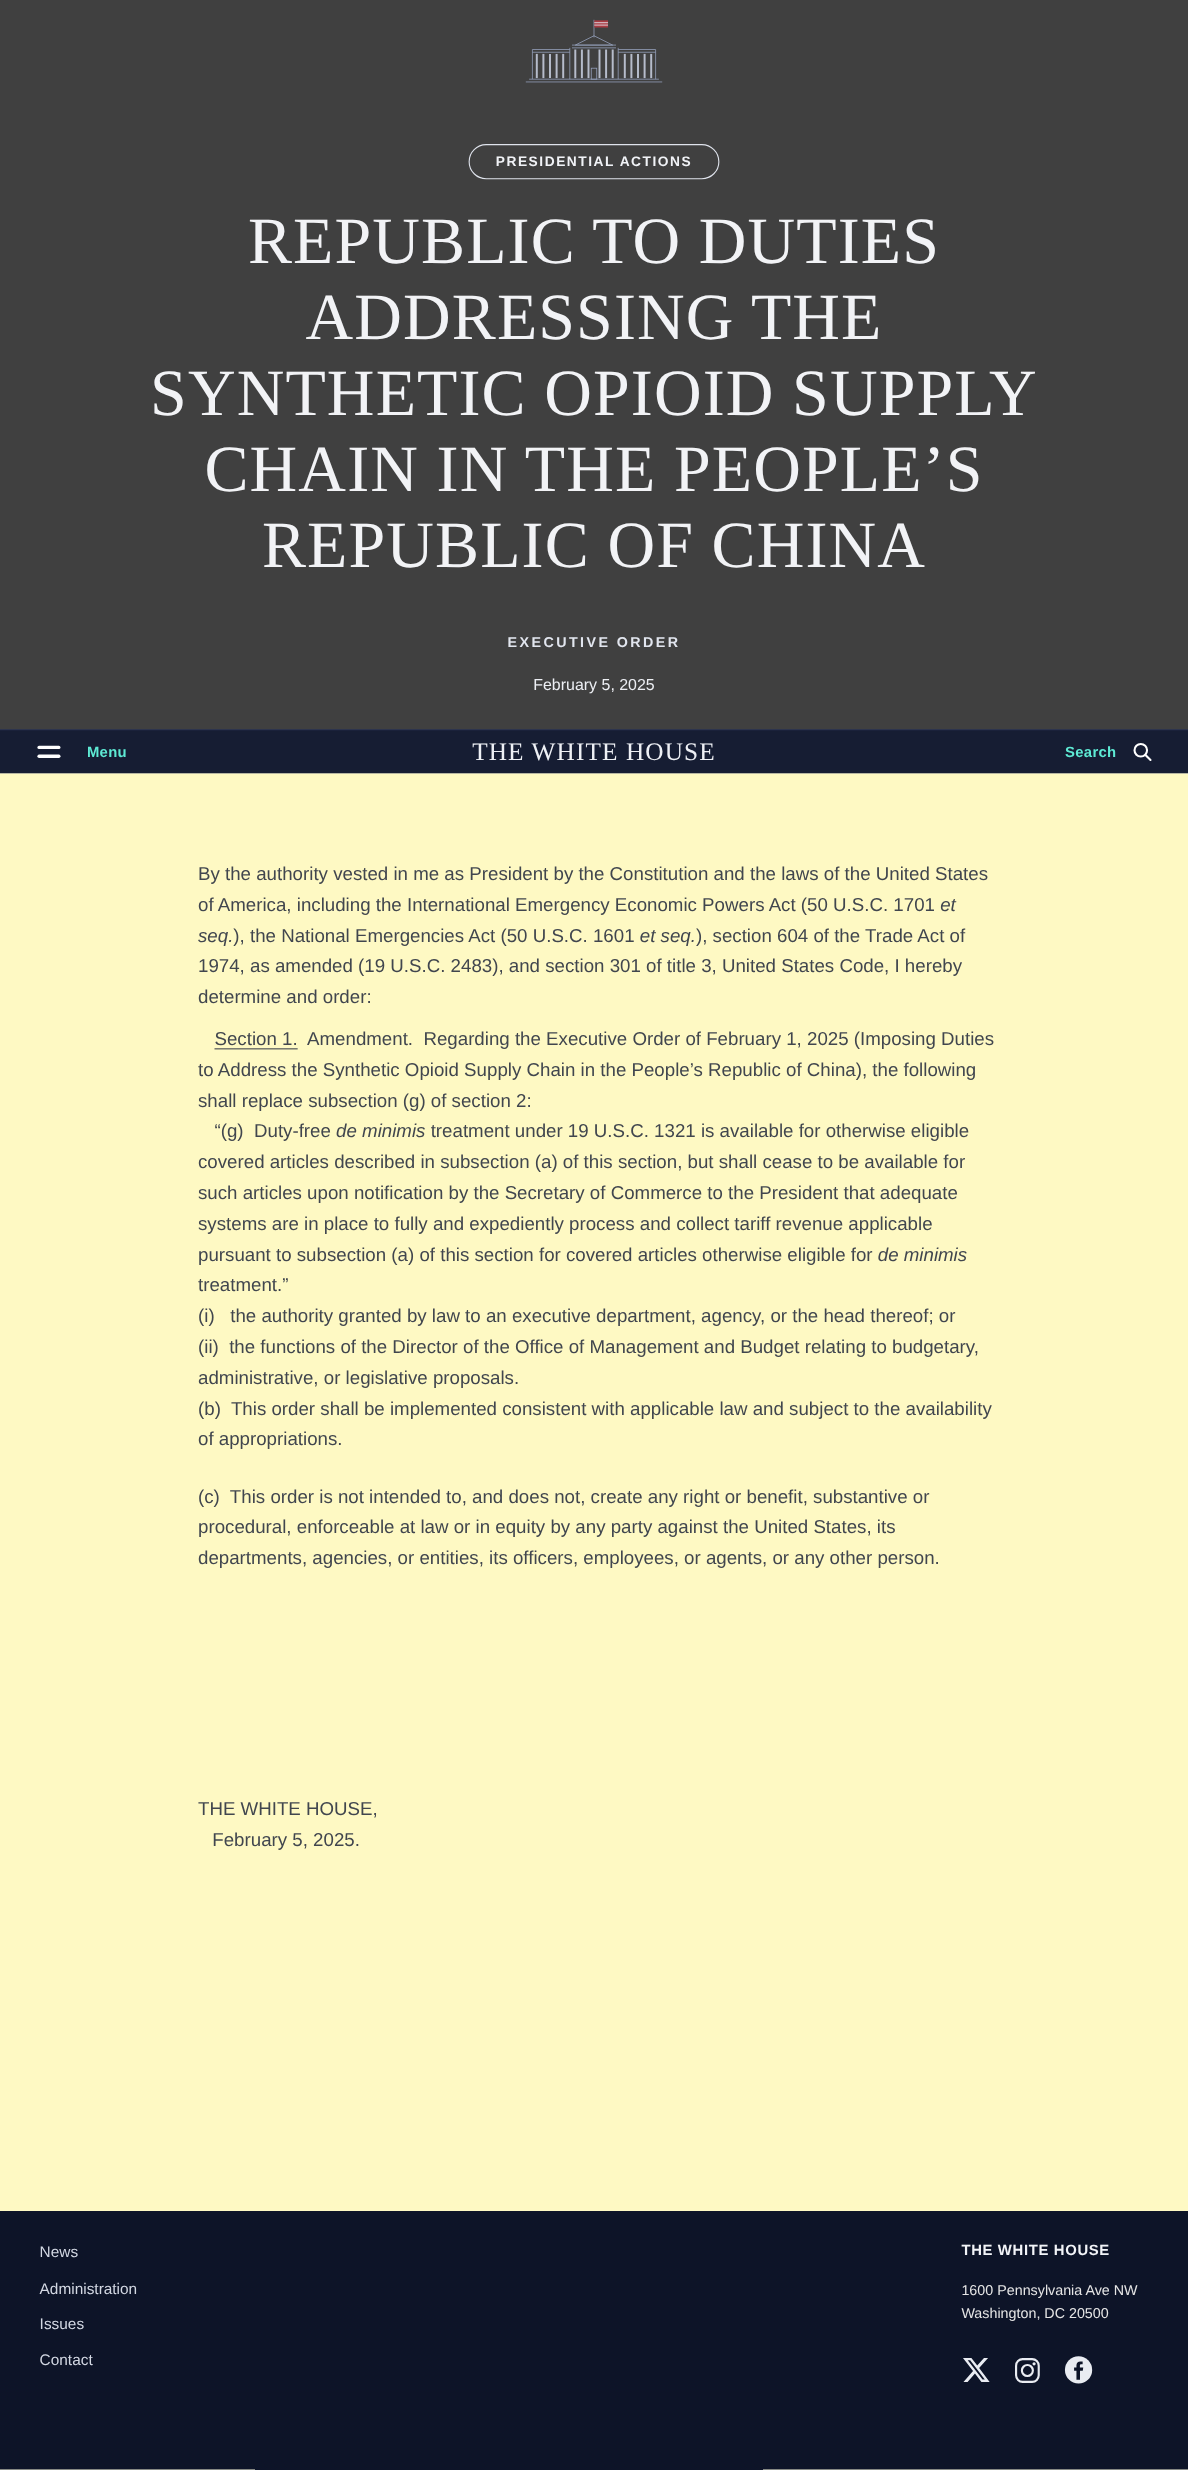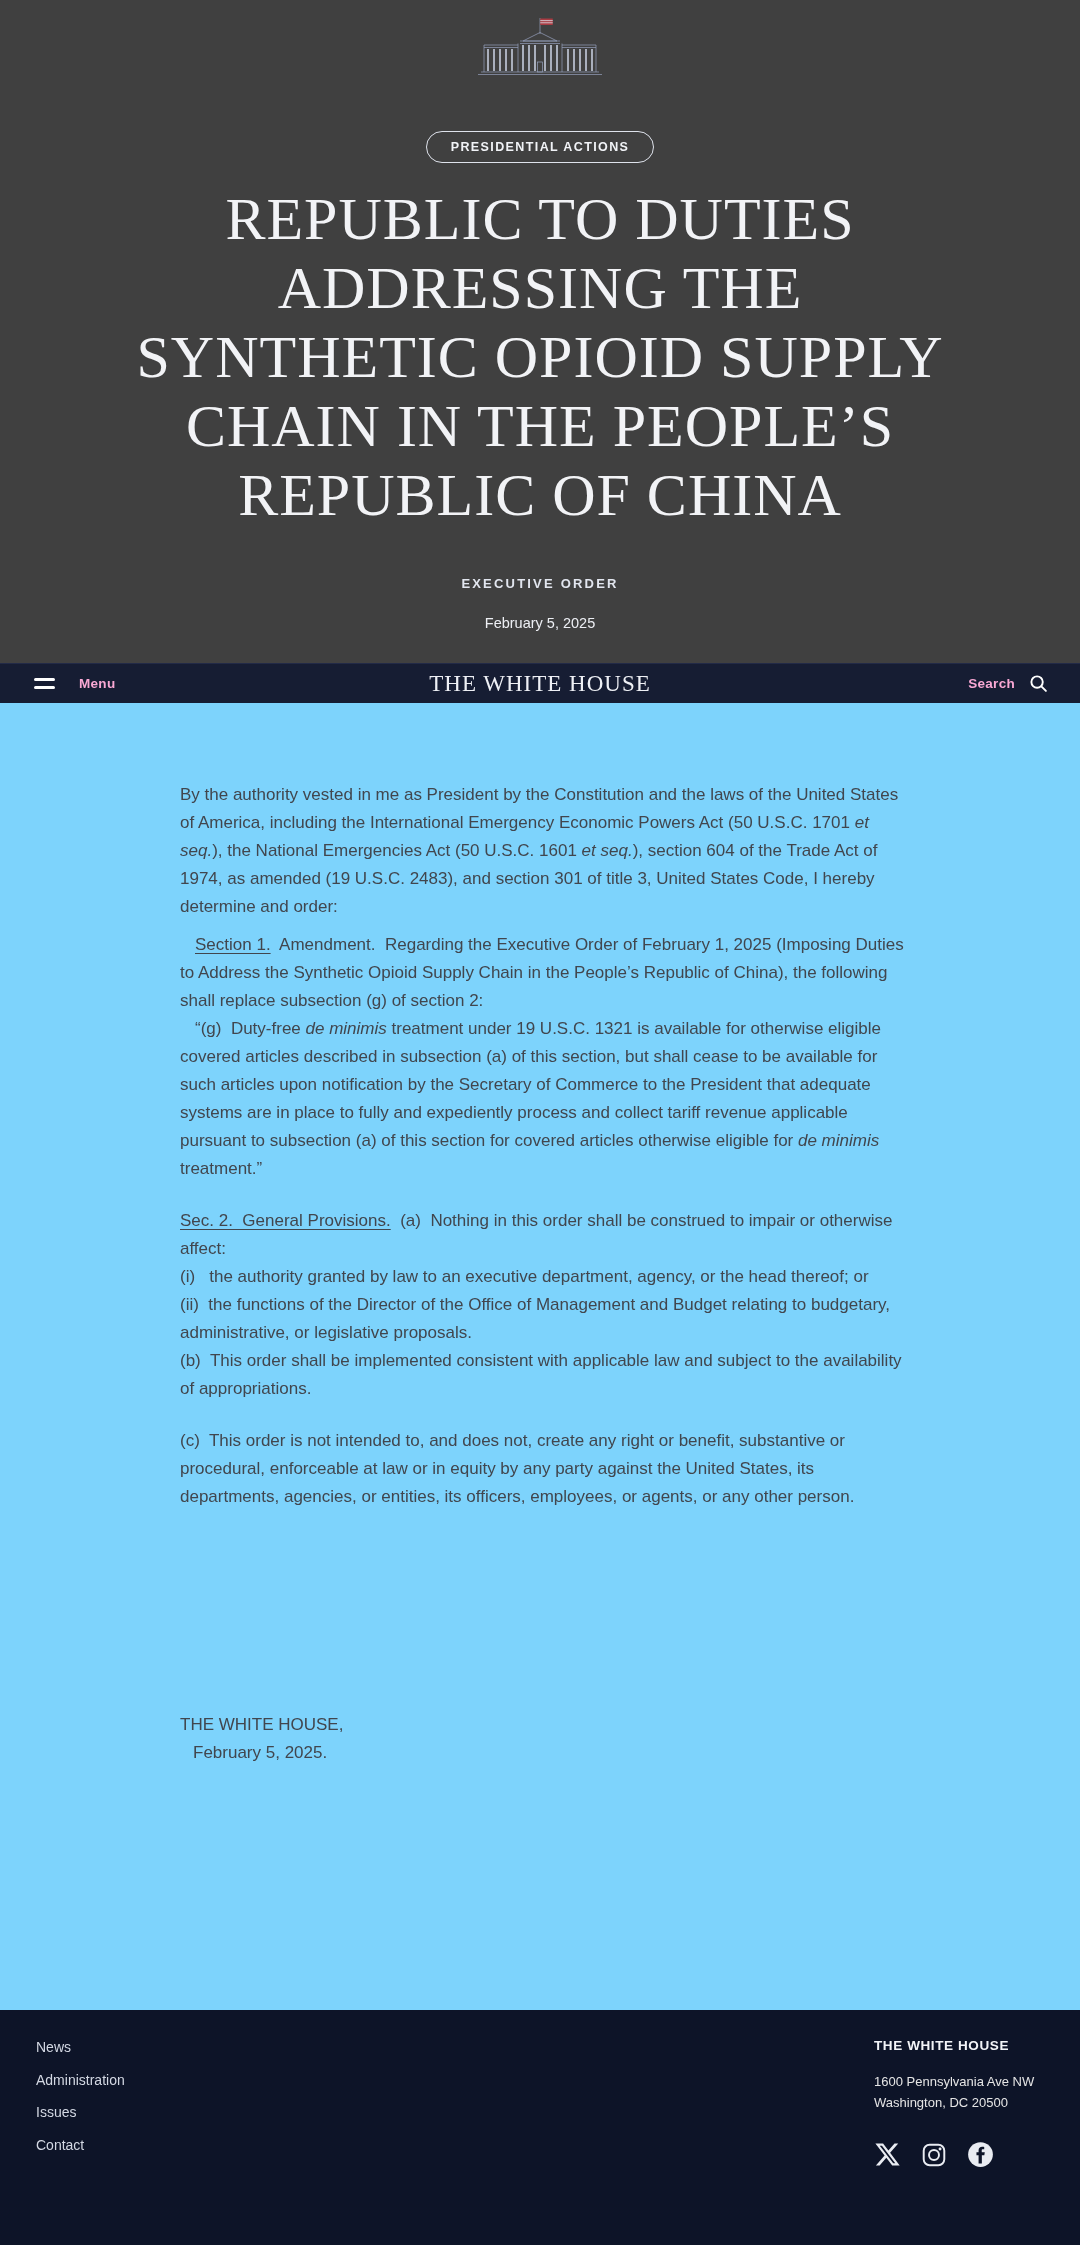--- a/index.html
+++ b/index.html
@@ -40,34 +40,34 @@
     display:flex; align-items:center;
     border-top:1px solid #222a47;
   }
   .nav-left {
     position:absolute; left:34px; display:flex; align-items:center; gap:24px;
     cursor:pointer;
   }
   .burger { width:21px; display:inline-block; }
   .burger span { display:block; height:3px; background:#ffffff; border-radius:2px; }
   .burger span + span { margin-top:4.5px; }
-  .nav-label { font-size:13.5px; font-weight:700; letter-spacing:0.3px; color:#f9a8d4; }
+  .nav-label { font-size:13.5px; font-weight:700; letter-spacing:0.3px; color:#5eead4; }
   .wordmark {
     position:absolute; left:0; right:0; text-align:center;
     font-family:"Liberation Serif", serif; font-size:23px;
     letter-spacing:1px; color:#eef0f5; cursor:pointer;
   }
   .nav-right {
     position:absolute; right:32px; display:flex; align-items:center; gap:14px;
     cursor:pointer;
   }
   .search-ic { display:flex; }
 
   
-  .main { height:1307px; background:#7dd3fc; }
+  .main { height:1307px; background:#fef9c3; }
   .article {
     width:724px; margin-left:180px; padding-top:78px;
     font-size:17px; line-height:28px; color:#41464e;
   }
   .para { margin:0; }
   .gap-small { margin-top:10px; }
   .gap-large { margin-top:24px; }
   .indent { text-indent:15px; }
   .it { font-style:italic; }
   .ul { text-decoration:underline; text-underline-offset:3px; text-decoration-thickness:1px; }
@@ -164,21 +164,20 @@
     </span>
   </div>
 </div>
 
 <div class="main">
   <div class="article">
     <div>
         <p class="para"><span>By the authority vested in me as President by the Constitution and the laws of the United States of America, including the International Emergency Economic Powers Act (50 U.S.C. 1701 </span><span class="it">et seq.</span><span>), the National Emergencies Act (50 U.S.C. 1601 </span><span class="it">et seq.</span><span>), section 604 of the Trade Act of 1974, as amended (19 U.S.C. 2483), and section 301 of title 3, United States Code, I hereby determine and order:</span></p>
         <p class="para gap-small indent"><span class="ul">Section 1.</span><span>&nbsp; Amendment.&nbsp; Regarding the Executive Order of February 1, 2025 (Imposing Duties to Address the Synthetic Opioid Supply Chain in the People’s Republic of China), the following shall replace subsection (g) of section 2:</span></p>
         <p class="para indent"><span>“(g)&nbsp; Duty-free </span><span class="it">de minimis</span><span> treatment under 19 U.S.C. 1321 is available for otherwise eligible covered articles described in subsection (a) of this section, but shall cease to be available for such articles upon notification by the Secretary of Commerce to the President that adequate systems are in place to fully and expediently process and collect tariff revenue applicable pursuant to subsection (a) of this section for covered articles otherwise eligible for </span><span class="it">de minimis</span><span> treatment.”</span></p>
-        <p class="para gap-large"><span class="ul">Sec. 2.&nbsp; General Provisions.</span><span>&nbsp; (a)&nbsp; Nothing in this order shall be construed to impair or otherwise affect:</span></p>
         <p class="para"><span>(i)&nbsp;&nbsp; the authority granted by law to an executive department, agency, or the head thereof; or</span></p>
         <p class="para"><span>(ii)&nbsp; the functions of the Director of the Office of Management and Budget relating to budgetary, administrative, or legislative proposals.</span></p>
         <p class="para"><span>(b)&nbsp; This order shall be implemented consistent with applicable law and subject to the availability of appropriations.</span></p>
         <p class="para gap-large"><span>(c)&nbsp; This order is not intended to, and does not, create any right or benefit, substantive or procedural, enforceable at law or in equity by any party against the United States, its departments, agencies, or entities, its officers, employees, or agents, or any other person.</span></p>
       </div>
     <div class="signature">
         <div>THE WHITE HOUSE,</div>
         <div class="sig-line-2">February 5, 2025.</div>
       </div>
   </div>

